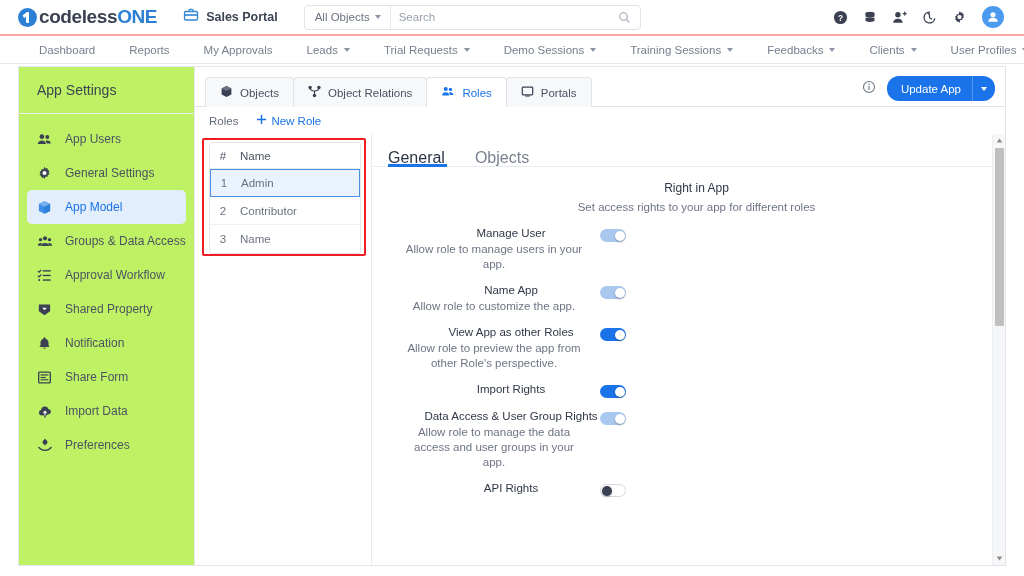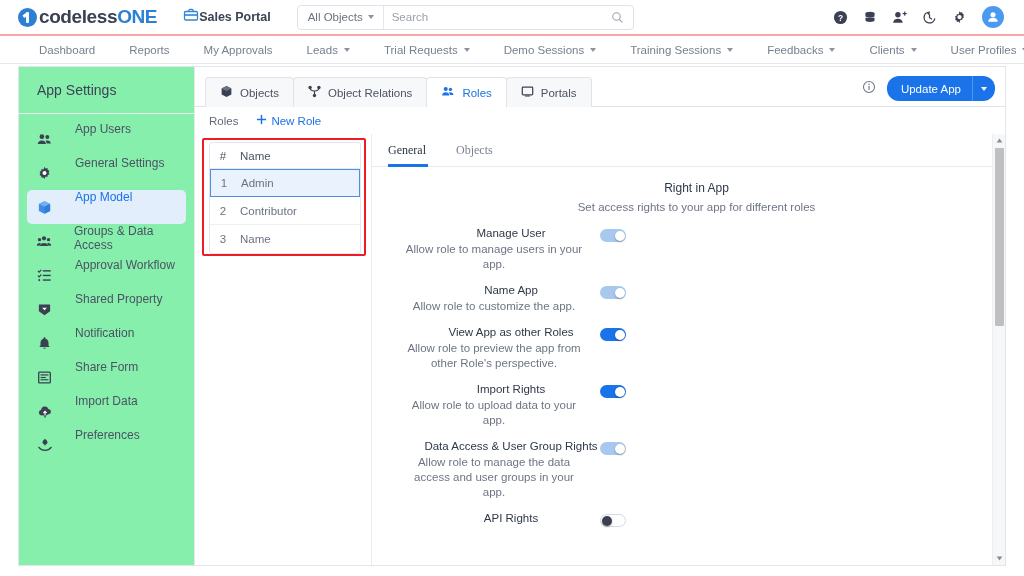--- a/index.html
+++ b/index.html
@@ -27,21 +27,21 @@
     width: 3px; height: 11px; background: #fff; border-radius: 1px;
   }
   .logo-mark::before {
     content:""; position:absolute; left:5px; top:6px;
     width:4px; height:3px; background:#fff; transform: rotate(-35deg);
   }
   .logo-text { font-size: 19px; font-weight: bold; letter-spacing: -0.4px; }
   .logo-text .dark { color: #3b4152; }
   .logo-text .blue { color: #2b7fd4; }
 
-  .portal { display:flex; align-items:center; margin-left: 26px; text-align: right; }
+  .portal { display:flex; align-items:center; gap:7px; margin-left: 26px; text-align: right; }
   .portal-label { font-size: 12.5px; color:#3c4453; font-weight: bold; }
 
   .searchbox {
     margin-left: 26px; display:flex; align-items:center;
     width: 337px; height: 25px;
     border: 1px solid #dfe3e8; border-radius: 4px; background:#fff;
   }
   .allobj {
     display:flex; align-items:center; gap:5px;
     padding: 0 9px 0 10px; height: 100%;
@@ -84,30 +84,30 @@
   }
 
   
   .frame {
     position:absolute; left: 18px; top: 66px;
     width: 988px; height: 500px;
     background:#fff; border:1px solid #e2e5e9;
     display:flex; overflow:hidden;
   }
   .sidebar {
-    width: 176px; border-right:1px solid #e6e8ec; background:#86efac;
+    width: 176px; border-right:1px solid #e6e8ec; background:#bef264;
     display:flex; flex-direction:column;
   }
   .sb-title {
     height: 47px; display:flex; align-items:center; padding-left: 18px;
     font-size: 14px; color:#3c4453; border-bottom:1px solid #eceef1;
   }
   .sb-list { padding-top: 8px; }
   .sb-item {
-    display:flex; gap:22px;
+    display:flex; align-items:center; gap:12px;
     height: 34px; margin: 0 8px; padding-left: 9px;
     border-radius: 5px; font-size: 12px; color:#4b5262; cursor:pointer;
   }
   .sb-item.active { background:#e3eefc; color:#1a73e8; }
   .sb-ico { width:17px; display:flex; align-items:center; justify-content:center; }
 
   
   .content { flex:1; display:flex; flex-direction:column; position:relative; background:#fff; }
   .tabstrip {
     height: 40px; display:flex; align-items:flex-end;
@@ -165,22 +165,22 @@
     position:absolute; left: 7px; top: 4px;
     width: 164px; height: 118px;
     border: 2px solid #ee1c25; border-radius: 2px;
     pointer-events: none;
   }
 
   
   .detail { flex:1; border-left:1px solid #eaecef; position:relative; display:flex; flex-direction:column; }
   .dtabs { height: 33px; display:flex; align-items:center; gap:0; padding-left: 16px; border-bottom:1px solid #e8eaee; }
   .dtab {
-    font-size: 12px; color:#7a8291; padding: 0 14px; height: 33px;
-    display:flex; align-items:center; cursor:pointer; position:relative;font-family:Liberation Serif, serif;
+    font-size: 16px; color:#7a8291; padding: 0 14px; height: 33px;
+    display:flex; align-items:flex-end; cursor:pointer; position:relative;
   }
   .dtab:first-child { padding-left: 0; padding-right: 16px; }
   .dtab.active { color:#2b3445; }
   .dtab.active::after {
     content:""; position:absolute; left:0; right:6px; bottom:0; height:2.5px; background:#1a73e8;
   }
   .dtab:first-child.active::after { left:0; right:14px; }
 
   .scrollarea { flex:1; position:relative; overflow:hidden; padding: 14px 0 0 16px; text-align: center; }
   .sec-title { font-size: 12px; color:#2f3847; margin-bottom: 6px; }
@@ -605,21 +605,20 @@
                 <div class="perm-desc">Allow role to preview the app from other Role's perspective.</div>
               </div>
               <div class="toggle on">
                   <span class="knob"></span>
                 </div>
             </div>
 
             <div class="perm">
               <div class="perm-txt">
                 <div class="perm-name">Import Rights</div>
-                <div class="perm-desc">Allow role to upload data to your app.</div>
               </div>
               <div class="toggle on">
                   <span class="knob"></span>
                 </div>
             </div>
 
             <div class="perm">
               <div class="perm-txt">
                 <div class="perm-name">Data Access &amp; User Group Rights</div>
                 <div class="perm-desc">Allow role to manage the data access and user groups in your app.</div>

